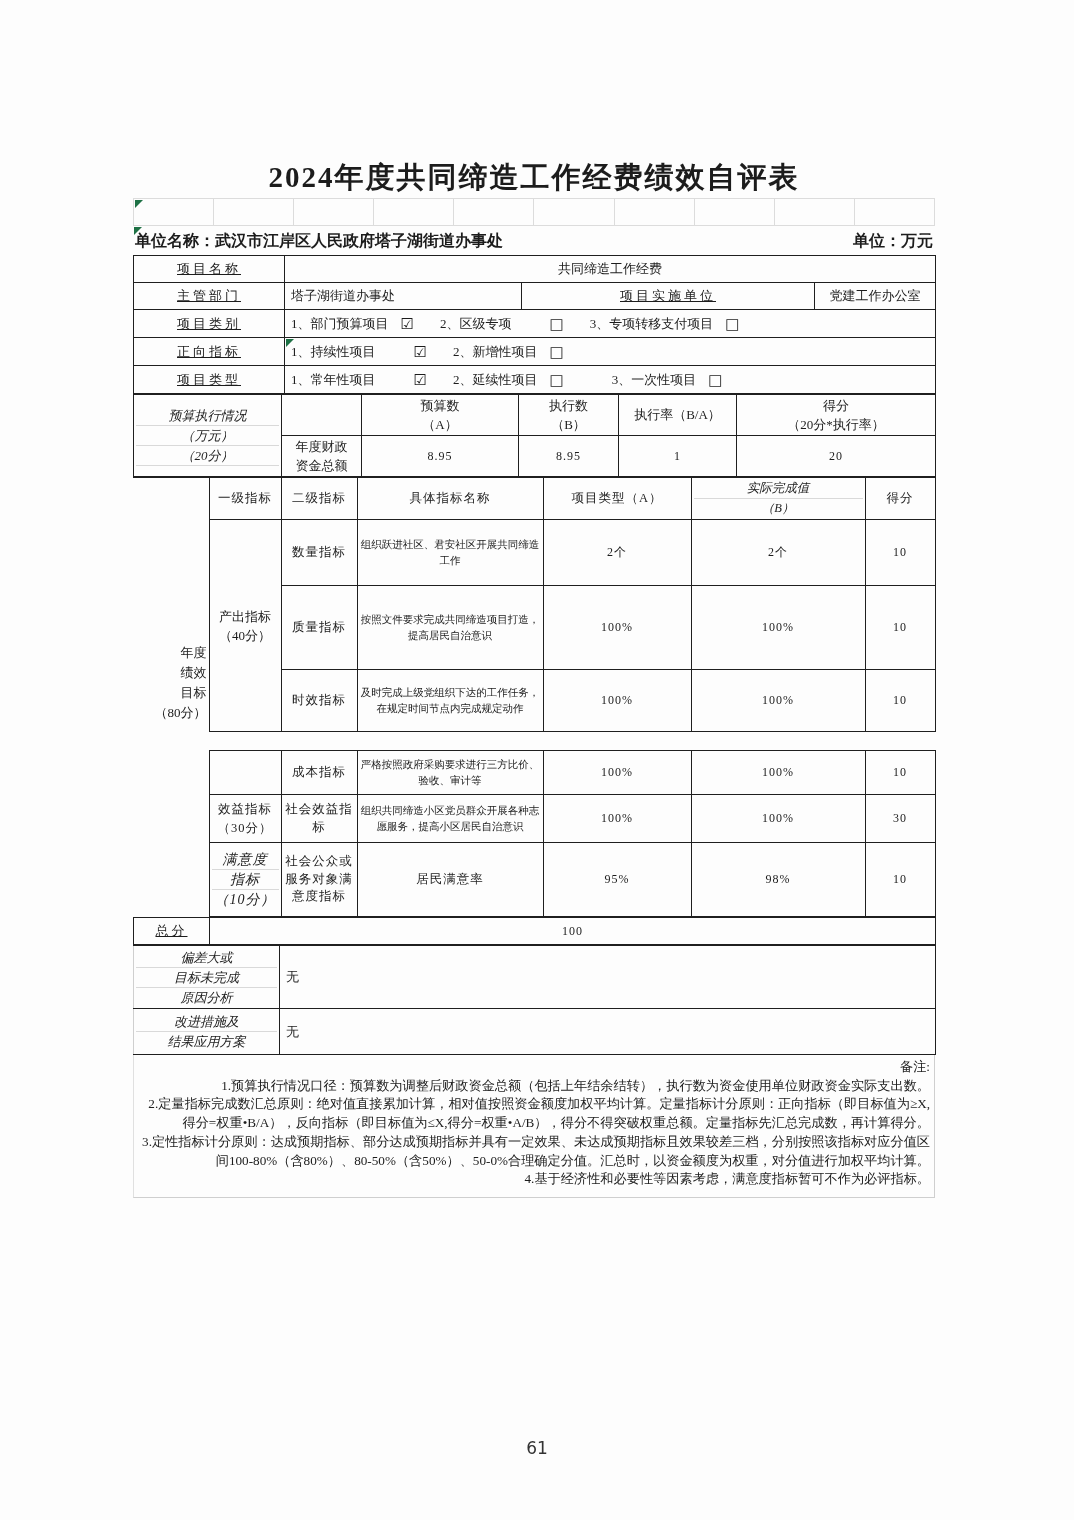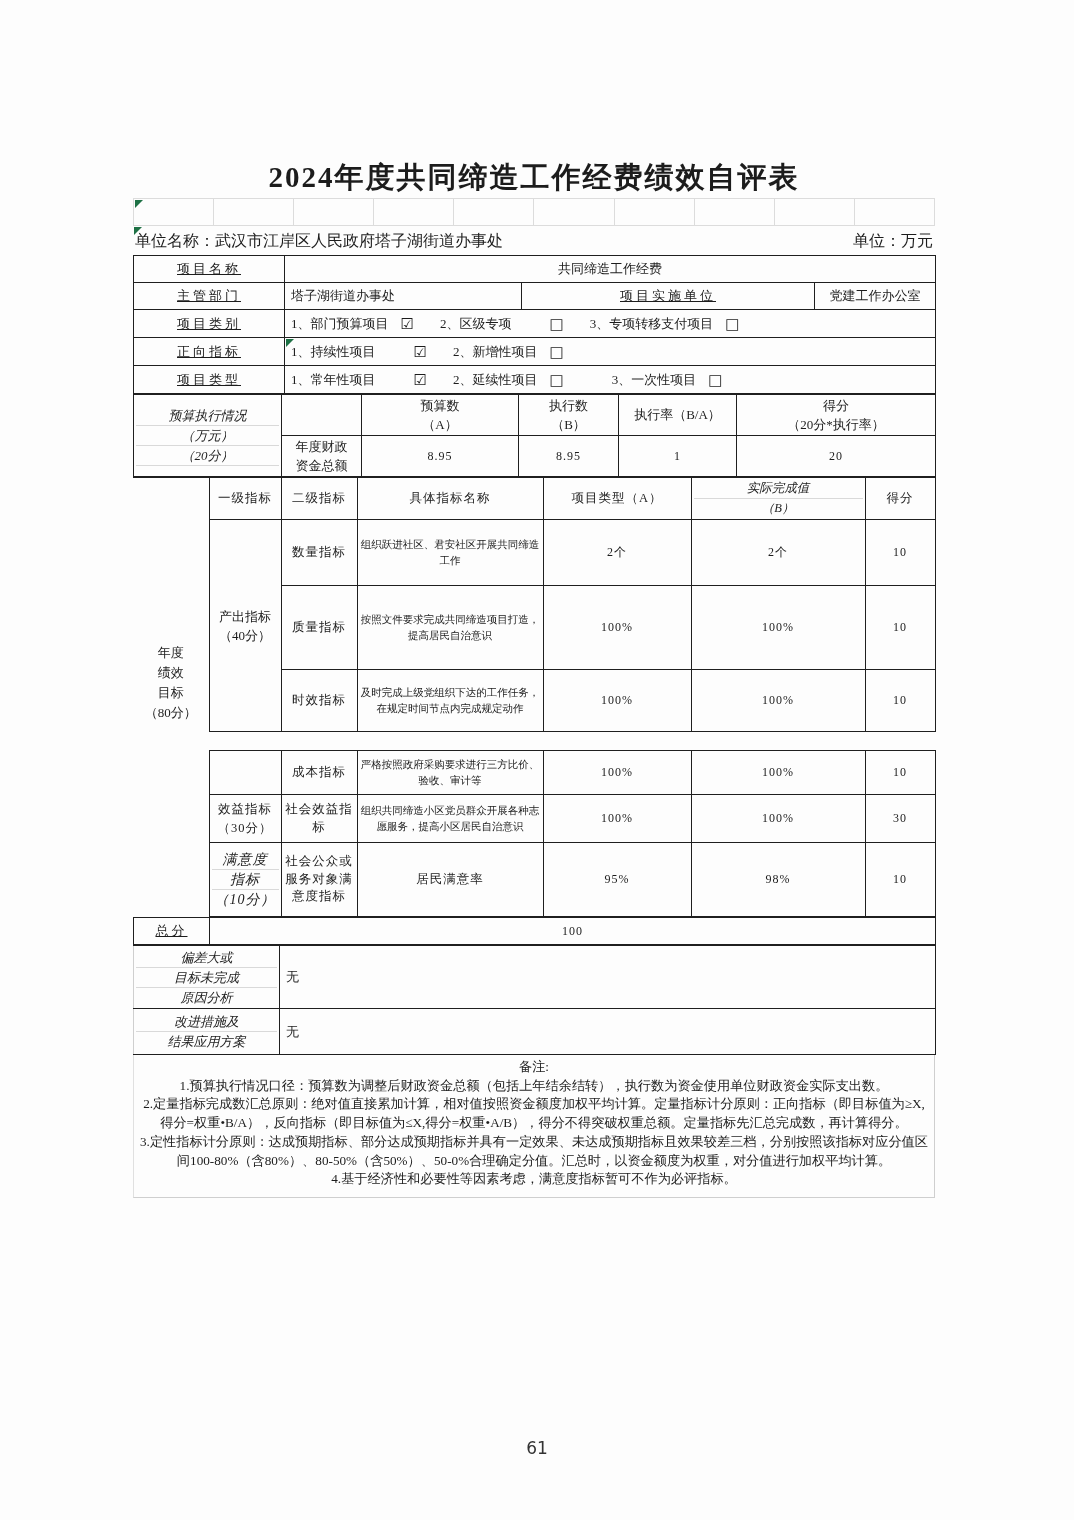--- a/index.html
+++ b/index.html
@@ -16,21 +16,21 @@
     letter-spacing:2px; line-height:42px;
   }
 
   
   .grid-row { display:flex; height:28px; border-top:1px solid #dcdcdc; border-bottom:1px solid #dcdcdc; position:relative; }
   .grid-cell { flex:1; border-right:1px solid #dcdcdc; }
   .grid-cell:first-child { border-left:1px solid #dcdcdc; }
 
   .unit-row {
     height:29px; display:flex; justify-content:space-between; align-items:flex-end;
-    font-size:16px; font-weight:normal; padding:0 2px 3px 2px; position:relative;
+    font-size:16px; font-weight:bold; padding:0 2px 3px 2px; position:relative;
   }
 
   table { border-collapse:collapse; table-layout:fixed; width:802px; }
   td {
     border:1.6px solid #1f1f1f; text-align:center; vertical-align:middle;
     font-size:13px; overflow:hidden; padding:1px 2px;
   }
   .lbl { letter-spacing:3px;text-decoration:underline; }
   .left { text-align:left; padding-left:6px; }
 
@@ -40,33 +40,33 @@
   .cb-box.wide { margin-left:38px; }
 
   .stack div { line-height:19px; }
   .hairline div { border-bottom:1px solid #d9d9d9;font-style:italic; }
   .hairline div:last-child { border-bottom:none; }
 
   .small { font-size:10.5px; line-height:1.45; }
   .val { font-size:12px; letter-spacing:1px; }
   .ind2 { font-size:12.5px; letter-spacing:1px; line-height:1.4; }
 
-  .annual-cell { border-left:none !important; border-bottom:none !important; vertical-align:bottom; }
+  .annual-cell { border-left:none !important; border-bottom:none !important; vertical-align:bottom;text-align:right; }
   .annual-inner { padding-bottom:8px; }
   .annual-inner div { line-height:20px; font-size:13px; }
 
   .spacer-cell { border:none !important; }
 
   .gap { height:18px; }
 
   .dev-lbl { border-left:1px solid #cfcfcf !important; }
 
   .notes {
     border-left:1px solid #e0e0e0; border-right:1px solid #cfcfcf; border-bottom:1px solid #cfcfcf;
-    padding:3px 4px 8px 4px; font-size:13.2px; line-height:1.42; text-align:center;
+    padding:3px 4px 8px 4px; font-size:13.2px; line-height:1.42; text-align:right;
   }
   .notes p { margin:0; }
 
   .page-num {
     position:absolute; left:0; top:1438px; width:100%; text-align:center;
     font-family:"DejaVu Sans","Liberation Sans",sans-serif; font-size:17px; color:#333;
   }
 
   .tri {
     position:absolute; top:1px; left:1px; width:0; height:0;

